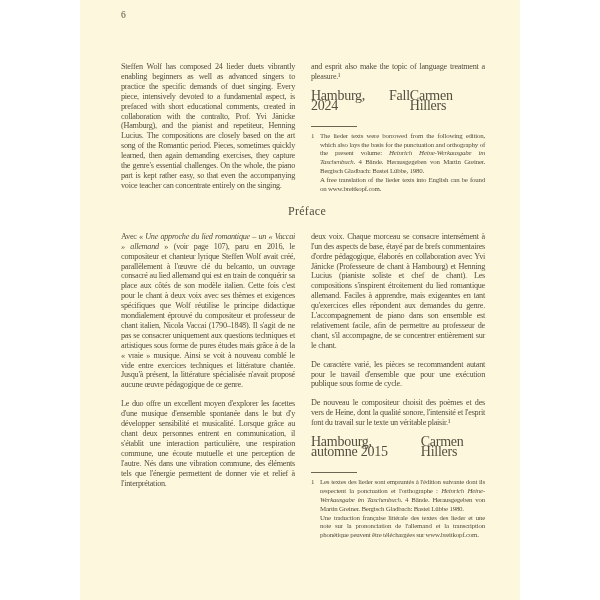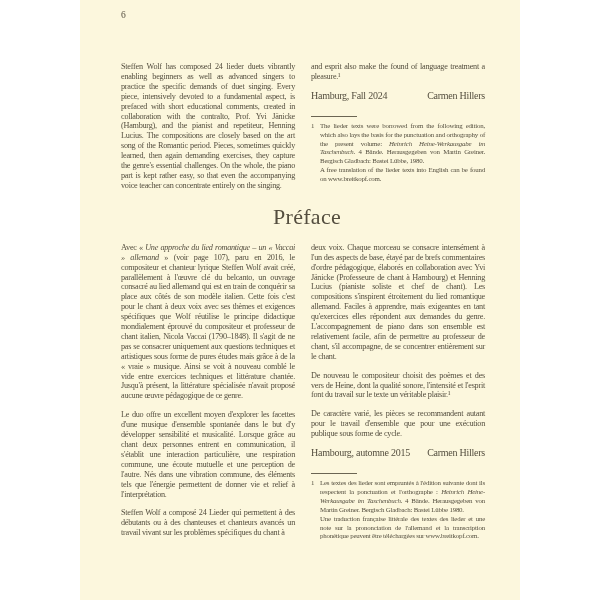--- a/index.html
+++ b/index.html
@@ -42,31 +42,31 @@
     width: 174px;
     font-size: 8.2px;
     line-height: 9.9px;
     letter-spacing: -0.25px;
     text-align: justify;
   }
   .col p {
     margin: 0 0 9px 0;
   }
   .preface {
-    font-size: 22px;
+    font-size: 12px;
     font-weight: normal;
     text-align: center;
     margin: 4px 0 13px 0;
     letter-spacing: 0.3px;
   }
   .signature {
     display: flex;
     justify-content: space-between;
     margin-top: 2px;
-    font-size: 10px;
+    font-size: 14px;
   }
   .footnote {
     margin-top: 15px;
   }
   .fn-rule {
     width: 46px;
     border-top: 0.8px solid #6b6553;
     margin-bottom: 5px;
   }
   .fn-body {
@@ -97,21 +97,21 @@
 
   <div class="content">
 
     <section class="cols">
       <div class="col">
           <p>Steffen Wolf has composed 24 lieder duets vibrantly enabling beginners as well as advanced singers to practice the specific demands of duet singing. Every piece, intensively devoted to a fundamental aspect, is prefaced with short educational comments, created in collaboration with the contralto, Prof. Yvi Jänicke (Hamburg), and the pianist and repetiteur, Henning Lucius. The compositions are closely based on the art song of the Romantic period. Pieces, sometimes quickly learned, then again demanding exercises, they capture the genre's essential challenges. On the whole, the piano part is kept rather easy, so that even the accompanying voice teacher can concentrate entirely on the singing.</p>
         </div>
 
       <div class="col">
         <div>
-            <p>and esprit also make the found of language treatment a pleasure.¹</p>
+            <p>and esprit also make the topic of language treatment a pleasure.¹</p>
           </div>
 
         <div class="signature">
           <span>Hamburg, Fall 2024</span>
           <span>Carmen Hillers</span>
         </div>
 
         <div class="footnote">
           <div class="fn-rule"></div>
           <div class="fn-body">
@@ -124,28 +124,27 @@
         </div>
       </div>
     </section>
 
     <h1 class="preface">Préface</h1>
 
     <section class="cols">
       <div class="col">
           <p><span>Avec « </span><i>Une approche du lied romantique – un « Vaccai » allemand</i><span> » (voir page 107), paru en 2016, le compositeur et chanteur lyrique Steffen Wolf avait créé, parallèlement à l'œuvre clé du belcanto, un ouvrage consacré au lied allemand qui est en train de conquérir sa place aux côtés de son modèle italien. Cette fois c'est pour le chant à deux voix avec ses thèmes et exigences spécifiques que Wolf réutilise le principe didactique mondialement éprouvé du compositeur et professeur de chant italien, Nicola Vaccai (1790–1848). Il s'agit de ne pas se consacrer uniquement aux questions techniques et artistiques sous forme de pures études mais grâce à de la « vraie » musique. Ainsi se voit à nouveau comblé le vide entre exercices techniques et littérature chantée. Jusqu'à présent, la littérature spécialisée n'avait proposé aucune œuvre pédagogique de ce genre.</span></p>
           <p>Le duo offre un excellent moyen d'explorer les facettes d'une musique d'ensemble spontanée dans le but d'y développer sensibilité et musicalité. Lorsque grâce au chant deux personnes entrent en communication, il s'établit une interaction particulière, une respiration commune, une écoute mutuelle et une perception de l'autre. Nés dans une vibration commune, des éléments tels que l'énergie permettent de donner vie et relief à l'interprétation.</p>
-          <p>Steffen Wolf a composé 24 Lieder qui permettent à des débutants ou à des chanteuses et chanteurs avancés un travail vivant sur les problèmes spécifiques du chant à</p>
         </div>
 
       <div class="col">
         <div>
             <p>deux voix. Chaque morceau se consacre intensément à l'un des aspects de base, étayé par de brefs commentaires d'ordre pédagogique, élaborés en collaboration avec Yvi Jänicke (Professeure de chant à Hambourg) et Henning Lucius (pianiste soliste et chef de chant). Les compositions s'inspirent étroitement du lied romantique allemand. Faciles à apprendre, mais exigeantes en tant qu'exercices elles répondent aux demandes du genre. L'accompagnement de piano dans son ensemble est relativement facile, afin de permettre au professeur de chant, s'il accompagne, de se concentrer entièrement sur le chant.</p>
+            <p>De caractère varié, les pièces se recommandent autant pour le travail d'ensemble que pour une exécution publique sous forme de cycle.</p>
             <p>De nouveau le compositeur choisit des poèmes et des vers de Heine, dont la qualité sonore, l'intensité et l'esprit font du travail sur le texte un véritable plaisir.¹</p>
-            <p>De caractère varié, les pièces se recommandent autant pour le travail d'ensemble que pour une exécution publique sous forme de cycle.</p>
           </div>
 
         <div class="signature">
           <span>Hambourg, automne 2015</span>
           <span>Carmen Hillers</span>
         </div>
 
         <div class="footnote">
           <div class="fn-rule"></div>
           <div class="fn-body">

